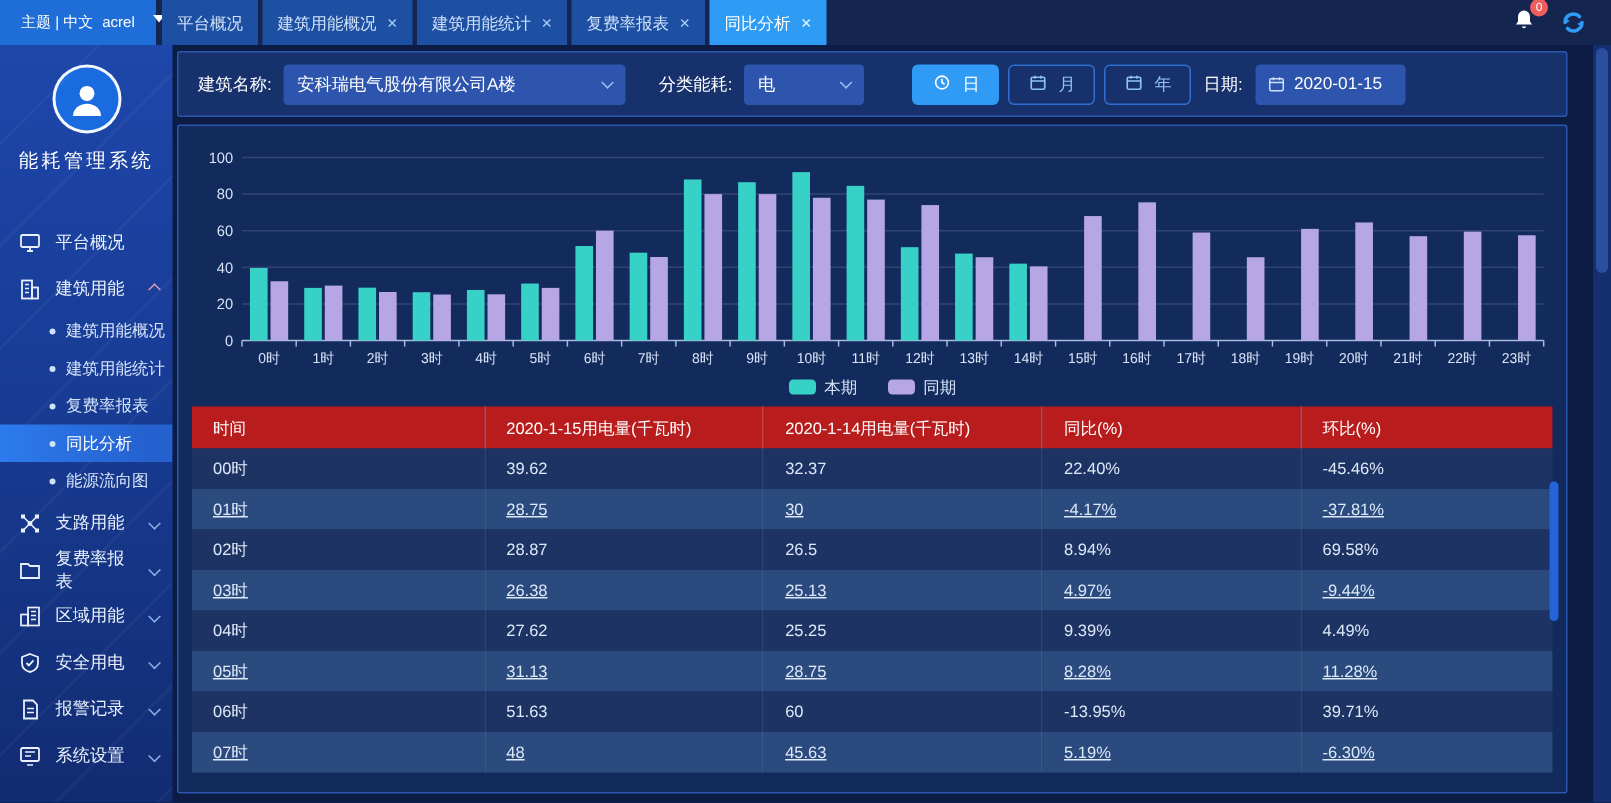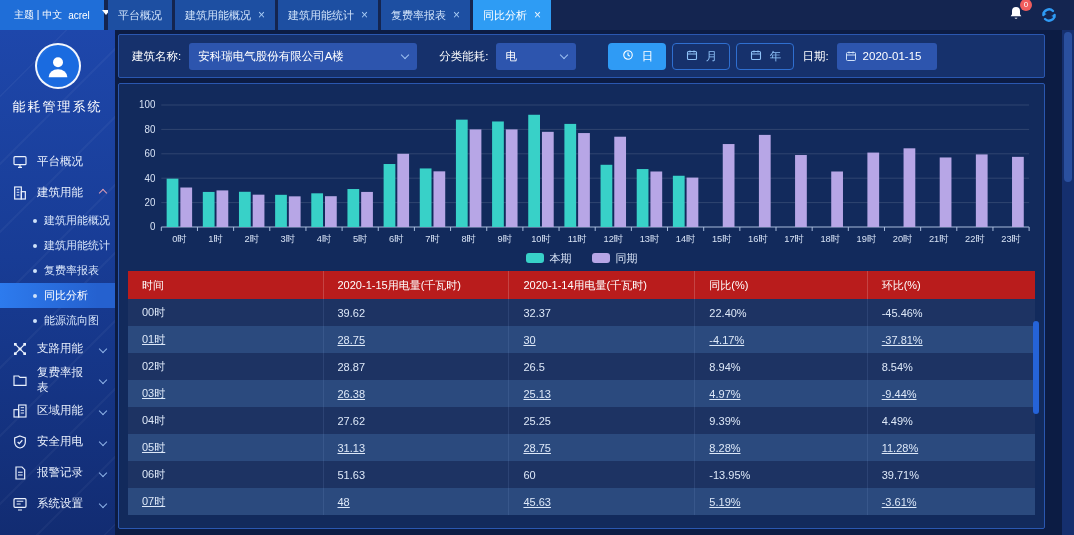--- a/index.html
+++ b/index.html
@@ -446,21 +446,21 @@
               <td>28.75</td>
               <td>30</td>
               <td>-4.17%</td>
               <td>-37.81%</td>
             </tr>
             <tr class="dark">
               <td>02时</td>
               <td>28.87</td>
               <td>26.5</td>
               <td>8.94%</td>
-              <td>8.54%</td>
+              <td>69.58%</td>
             </tr>
             <tr class="light">
               <td>03时</td>
               <td>26.38</td>
               <td>25.13</td>
               <td>4.97%</td>
               <td>-9.44%</td>
             </tr>
             <tr class="dark">
               <td>04时</td>
@@ -481,21 +481,21 @@
               <td>51.63</td>
               <td>60</td>
               <td>-13.95%</td>
               <td>39.71%</td>
             </tr>
             <tr class="light">
               <td>07时</td>
               <td>48</td>
               <td>45.63</td>
               <td>5.19%</td>
-              <td>-3.61%</td>
+              <td>-6.30%</td>
             </tr>
           </tbody>
       </table>
     </div>
     <div class="table-scroll-thumb"></div>
   </div>
 </div>
 
 <div class="page-scrollbar">
   <div class="page-scroll-thumb"></div>

